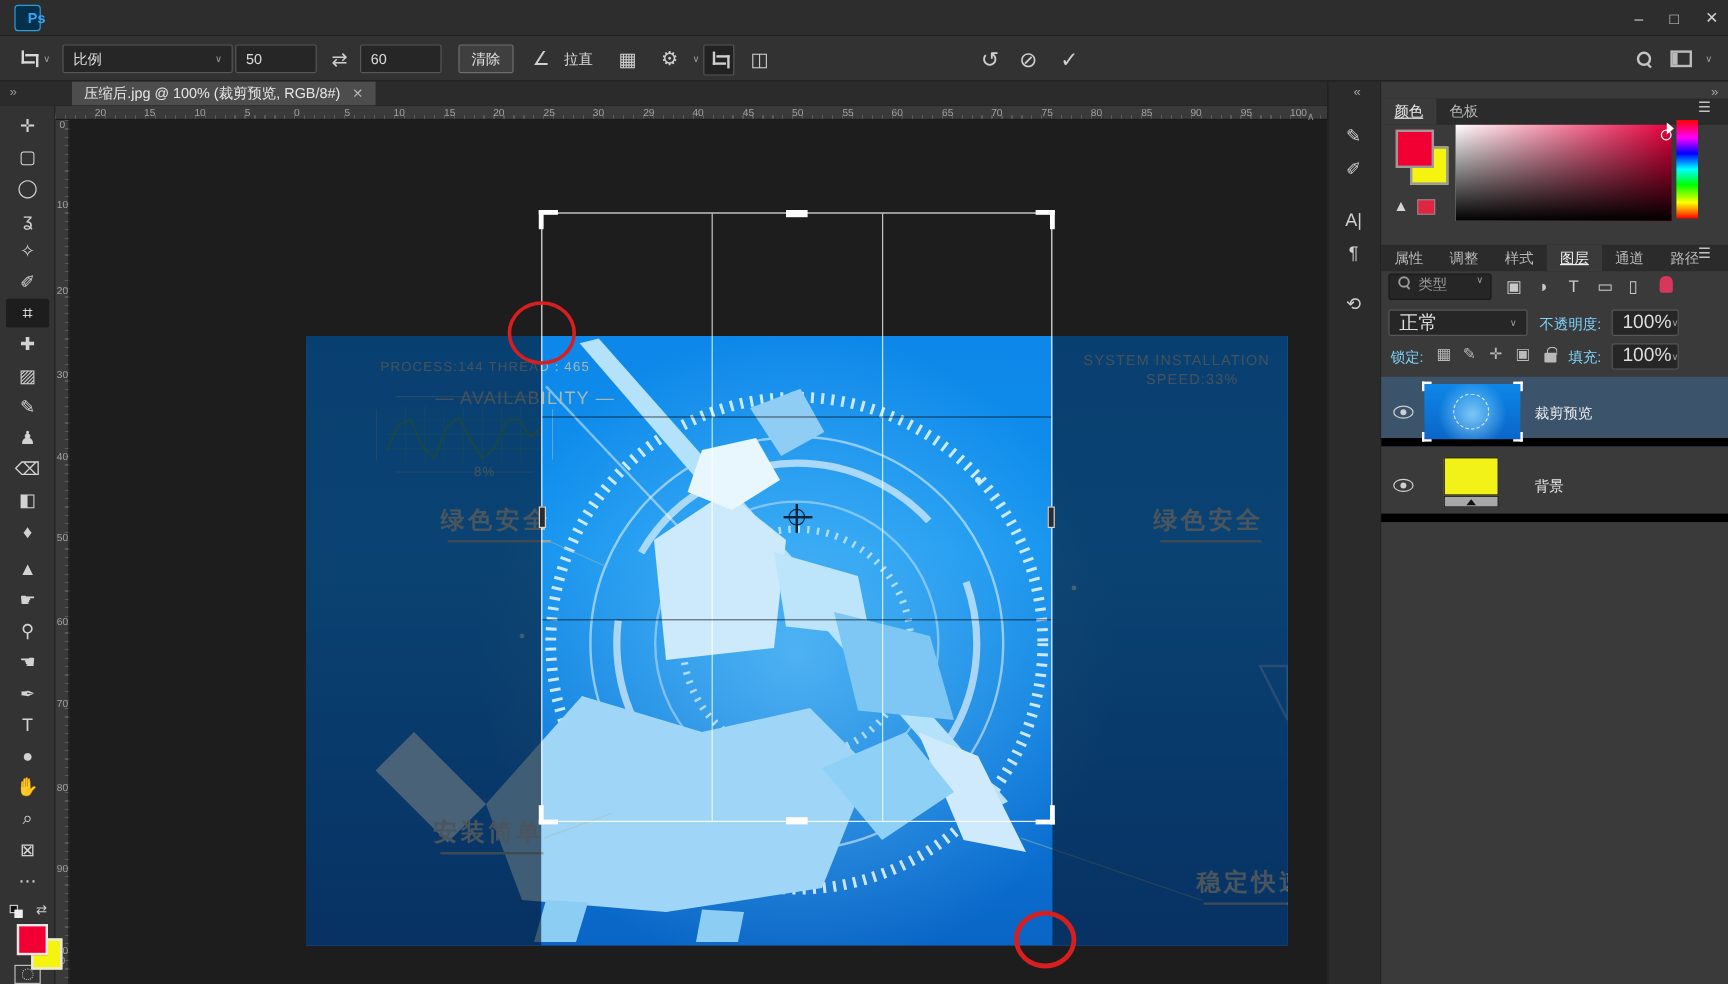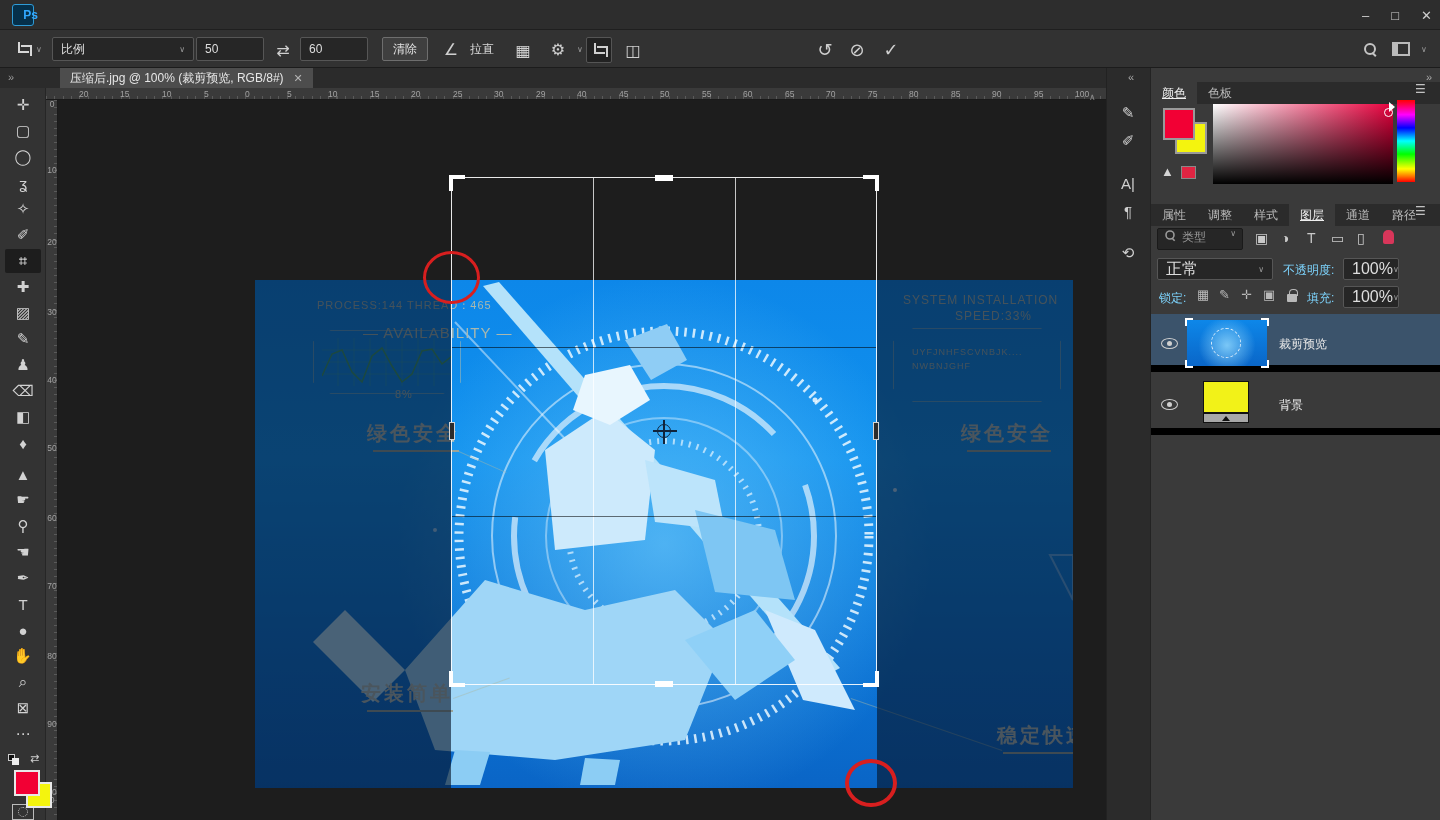--- a/index.html
+++ b/index.html
@@ -379,24 +379,20 @@
     <span class="hudtxt" style="left:140px; top:108px; font-size:11px;">8%</span>
     <span class="hudtxt hud-big" style="left:112px; top:140px;">绿色安全</span>
     <div class="hud-underline" style="left:118px; top:170px; width:86px;"></div>
     <div class="hud-line" style="left:204px; top:171px; width:52px; transform:rotate(24deg);"></div>
     <span class="hudtxt hud-big" style="left:106px; top:400px;">安装简单</span>
     <div class="hud-underline" style="left:112px; top:430px; width:86px;"></div>
     <div class="hud-line" style="left:198px; top:418px; width:60px; transform:rotate(-20deg);"></div>
 
     <span class="hudtxt" style="left:648px; top:13px; font-size:12px;">SYSTEM INSTALLATION</span>
     <span class="hudtxt" style="left:700px; top:29px; font-size:12px;">SPEED:33%</span>
-    <div class="hud-frame" style="left:638px; top:48px; width:168px; height:74px;">
-      <span class="hudtxt" style="left:18px; top:18px; font-size:9px;">UYFJNHFSCVNBJK....</span>
-      <span class="hudtxt" style="left:18px; top:32px; font-size:9px;">NWBNJGHF</span>
-    </div>
     <span class="hudtxt hud-big" style="left:706px; top:140px;">绿色安全</span>
     <div class="hud-underline" style="left:712px; top:170px; width:84px;"></div>
     <span class="hudtxt hud-big" style="left:742px; top:442px;">稳定快速</span>
     <div class="hud-underline" style="left:748px; top:472px; width:80px;"></div>
     <div class="hud-line" style="left:596px; top:418px; width:160px; transform:rotate(19deg);"></div>
 
     <div class="dim" style="left:0;"></div>
     <div class="dim" style="left:622px;"></div>
   </div>
 

